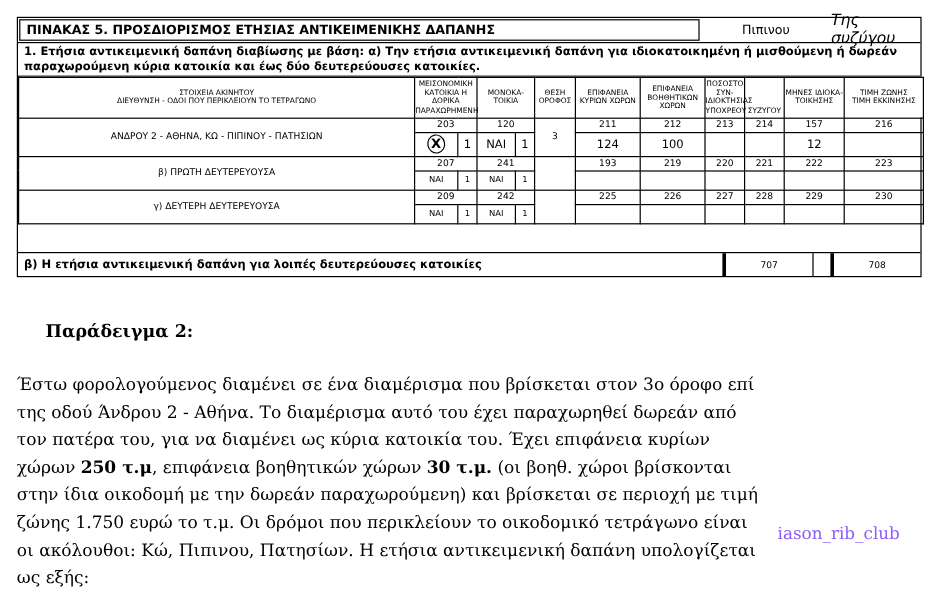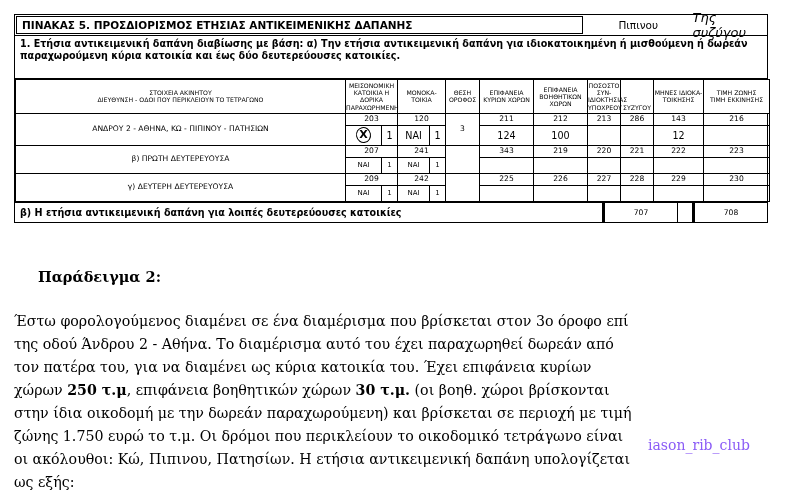--- a/index.html
+++ b/index.html
@@ -58,21 +58,21 @@
     display: flex;
     align-items: center;
     justify-content: center;
     font-size: 13px;
     font-style: italic;
   }
 
   
   .sec1 {
     border-bottom: 1px solid #000;
-    padding: 2px 4px 16px 5px;
+    padding: 2px 4px 1px 5px;
     font-size: 9.6px;
     line-height: 1.25;
   }
   .sec1 b { font-weight: bold; }
 
   
   .grid {
     width: 100%;
     border-collapse: collapse;
     table-layout: fixed;
@@ -124,20 +124,21 @@
   }
   .big { font-size: 11px; font-weight: bold; }
   .sm  { font-size: 7.4px; }
 
   
   .secB {
     display: flex;
     border-top: 1px solid #000;
     height: 19px;
     align-items: stretch;
+    margin-top: 23px;
   }
   .secB-text {
     flex: 1;
     display: flex;
     align-items: center;
     padding-left: 5px;
     font-size: 9.6px;
     font-weight: bold;
   }
   .secB-cell {
@@ -274,22 +275,22 @@
       </tr>
 
       <tr class="numrow">
         <td rowspan="2" class="addr">ΑΝΔΡΟΥ 2 - ΑΘΗΝΑ, ΚΩ - ΠΙΠΙΝΟΥ - ΠΑΤΗΣΙΩΝ</td>
         <td colspan="2">203</td>
         <td colspan="2">120</td>
         <td rowspan="2" class="big">3</td>
         <td>211</td>
         <td>212</td>
         <td>213</td>
-        <td>286</td>
-        <td>143</td>
+        <td>214</td>
+        <td>157</td>
         <td>216</td>
       </tr>
       <tr class="datarow">
         <td>
           <span class="mark">Χ</span>
         </td>
         <td class="sm">1</td>
         <td class="sm">ΝΑΙ</td>
         <td class="sm">1</td>
         <td class="big">124</td>
@@ -298,21 +299,21 @@
         <td></td>
         <td class="big">12</td>
         <td></td>
       </tr>
 
       <tr class="numrow">
         <td rowspan="2" class="lbl">β) ΠΡΩΤΗ ΔΕΥΤΕΡΕΥΟΥΣΑ</td>
         <td colspan="2">207</td>
         <td colspan="2">241</td>
         <td rowspan="2"></td>
-        <td>343</td>
+        <td>193</td>
         <td>219</td>
         <td>220</td>
         <td>221</td>
         <td>222</td>
         <td>223</td>
       </tr>
       <tr class="datarow2">
         <td class="sm">ΝΑΙ</td>
         <td class="sm">1</td>
         <td class="sm">ΝΑΙ</td>

